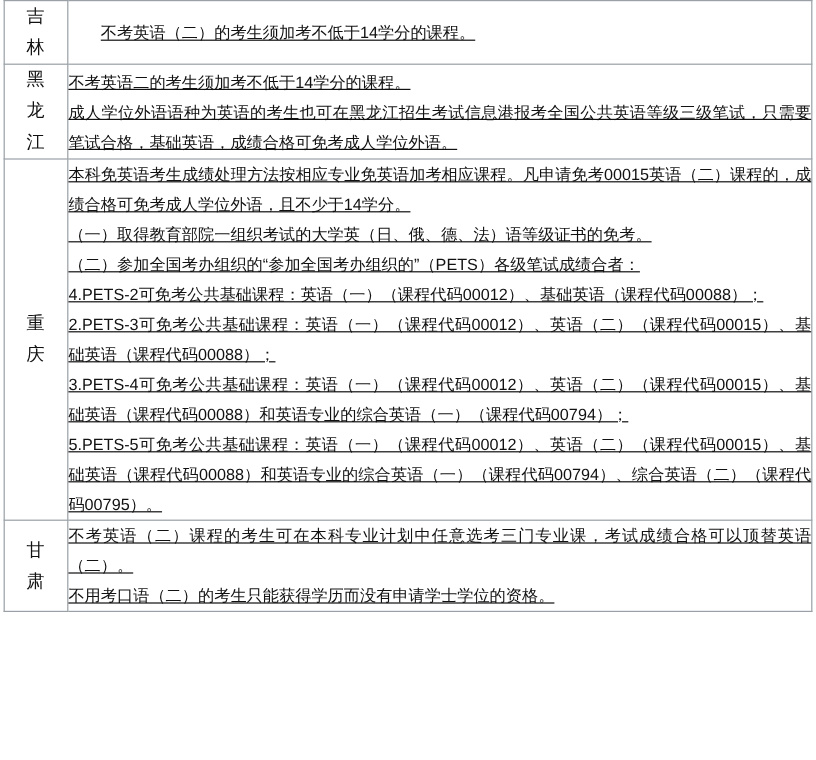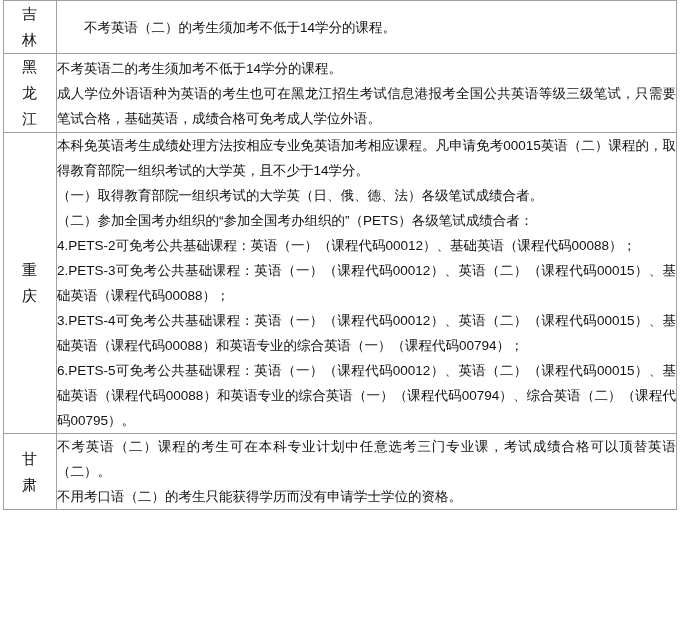--- a/index.html
+++ b/index.html
@@ -42,20 +42,21 @@
     padding: 9px 10px 9px 10px;
     font-size: 13.5px;
     line-height: 25px;
     color: #111111;
   }
   .para {
     margin: 0;
     padding: 0;
     text-align: justify;
     word-break: break-all;
+    text-decoration: underline;
   }
   .para.first-indent {
     text-indent: 2em;
   }
   .name-stack span {
     display: block;
   }
 </style>
 </head>
 <body>
@@ -91,27 +92,27 @@
       </tr>
 
       <tr>
         <td class="region-name">
           <div class="name-stack">
             <span>重</span>
             <span>庆</span>
           </div>
         </td>
         <td class="region-body">
-          <p class="para">本科免英语考生成绩处理方法按相应专业免英语加考相应课程。凡申请免考00015英语（二）课程的，取得教育部院一组织考试的大学英，且不少于14学分。</p>
-          <p class="para">（一）取得教育部院一组织考试的大学英（日、俄、德、法）各级笔试成绩合者。</p>
+          <p class="para">本科免英语考生成绩处理方法按相应专业免英语加考相应课程。凡申请免考00015英语（二）课程的，成绩合格可免考成人学位外语，且不少于14学分。</p>
+          <p class="para">（一）取得教育部院一组织考试的大学英（日、俄、德、法）语等级证书的免考。</p>
           <p class="para">（二）参加全国考办组织的“参加全国考办组织的”（PETS）各级笔试成绩合者：</p>
           <p class="para">4.PETS-2可免考公共基础课程：英语（一）（课程代码00012）、基础英语（课程代码00088）；</p>
           <p class="para">2.PETS-3可免考公共基础课程：英语（一）（课程代码00012）、英语（二）（课程代码00015）、基础英语（课程代码00088）；</p>
           <p class="para">3.PETS-4可免考公共基础课程：英语（一）（课程代码00012）、英语（二）（课程代码00015）、基础英语（课程代码00088）和英语专业的综合英语（一）（课程代码00794）；</p>
-          <p class="para">6.PETS-5可免考公共基础课程：英语（一）（课程代码00012）、英语（二）（课程代码00015）、基础英语（课程代码00088）和英语专业的综合英语（一）（课程代码00794）、综合英语（二）（课程代码00795）。</p>
+          <p class="para">5.PETS-5可免考公共基础课程：英语（一）（课程代码00012）、英语（二）（课程代码00015）、基础英语（课程代码00088）和英语专业的综合英语（一）（课程代码00794）、综合英语（二）（课程代码00795）。</p>
         </td>
       </tr>
 
       <tr>
         <td class="region-name">
           <div class="name-stack">
             <span>甘</span>
             <span>肃</span>
           </div>
         </td>

